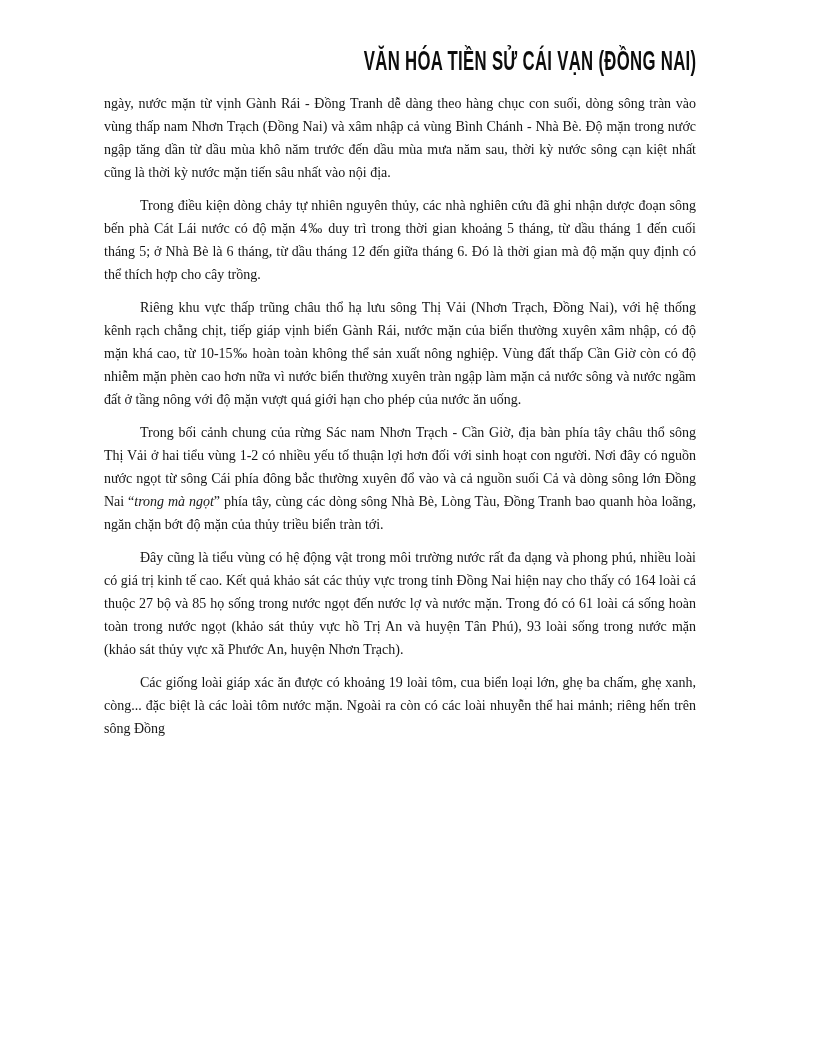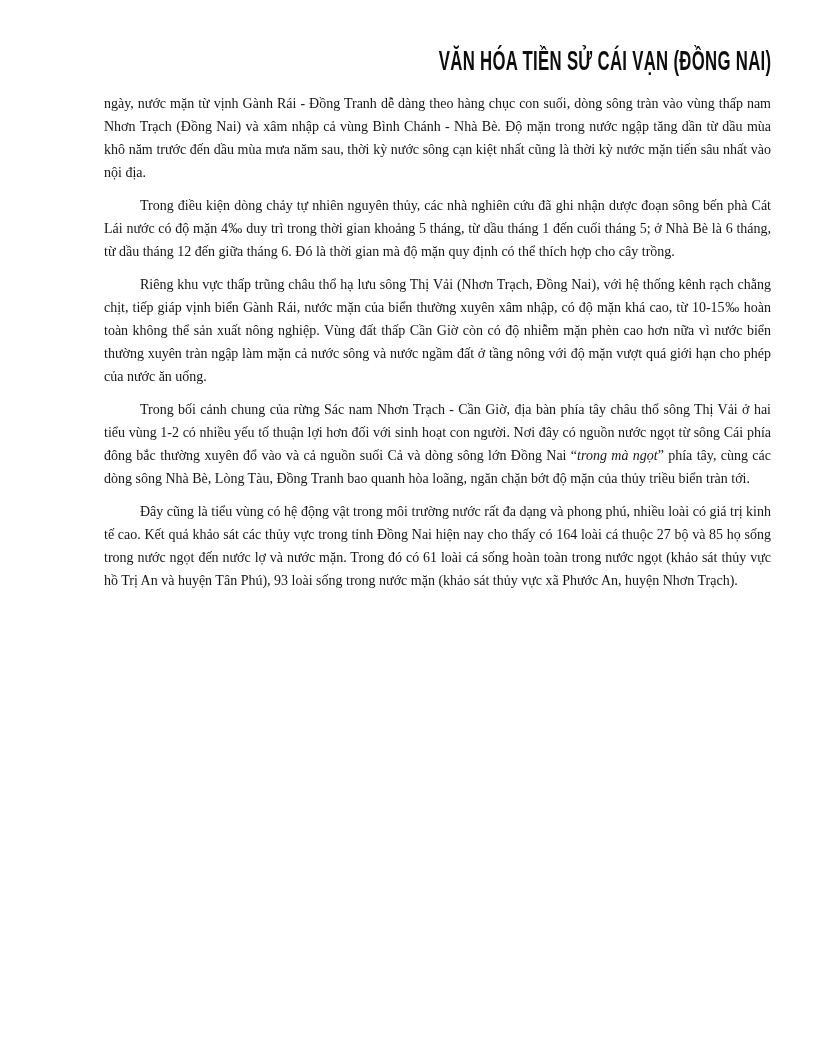--- a/index.html
+++ b/index.html
@@ -6,21 +6,21 @@
     margin: 0;
     padding: 0;
     background: #ffffff;
   }
   .page {
     position: relative;
     width: 816px;
     height: 888px;
     box-sizing: border-box;
     background: #ffffff;
-    padding: 46px 45px 0 104px;
+    padding: 46px 120px 0 104px;
     overflow: hidden;
     font-family: "Liberation Serif", serif;
     color: #141414;
   }
   .running-header {
     text-align: right;
     height: 30px;
     line-height: 30px;
     margin-bottom: 16px;
     white-space: nowrap;
@@ -84,18 +84,21 @@
     </p>
 
     <p class="indent">
       <span>Trong bối cảnh chung của rừng Sác nam Nhơn Trạch - Cần Giờ, địa bàn phía tây châu thổ sông Thị Vải ở hai tiểu vùng 1-2 có nhiều yếu tố thuận lợi hơn đối với sinh hoạt con người. Nơi đây có nguồn nước ngọt từ sông Cái phía đông bắc thường xuyên đổ vào và cả nguồn suối Cả và dòng sông lớn Đồng Nai “</span><span class="seg-italic">trong mà ngọt</span><span>” phía tây, cùng các dòng sông Nhà Bè, Lòng Tàu, Đồng Tranh bao quanh hòa loãng, ngăn chặn bớt độ mặn của thủy triều biển tràn tới.</span>
     </p>
 
     <p class="indent">
       <span>Đây cũng là tiểu vùng có hệ động vật trong môi trường nước rất đa dạng và phong phú, nhiều loài có giá trị kinh tế cao. Kết quả khảo sát các thủy vực trong tỉnh Đồng Nai hiện nay cho thấy có 164 loài cá thuộc 27 bộ và 85 họ sống trong nước ngọt đến nước lợ và nước mặn. Trong đó có 61 loài cá sống hoàn toàn trong nước ngọt (khảo sát thủy vực hồ Trị An và huyện Tân Phú), 93 loài sống trong nước mặn (khảo sát thủy vực xã Phước An, huyện Nhơn Trạch).</span>
     </p>
 
+    <p class="indent">
+      <span>Các giống loài giáp xác ăn được có khoảng 19 loài tôm, cua biển loại lớn, ghẹ ba chấm, ghẹ xanh, còng... đặc biệt là các loài tôm nước mặn. Ngoài ra còn có các loài nhuyễn thể hai mảnh; riêng hến trên sông Đồng</span>
+    </p>
 
   </div>
 
   <div class="page-number">23</div>
 
 </div>
 
 </body></html>

